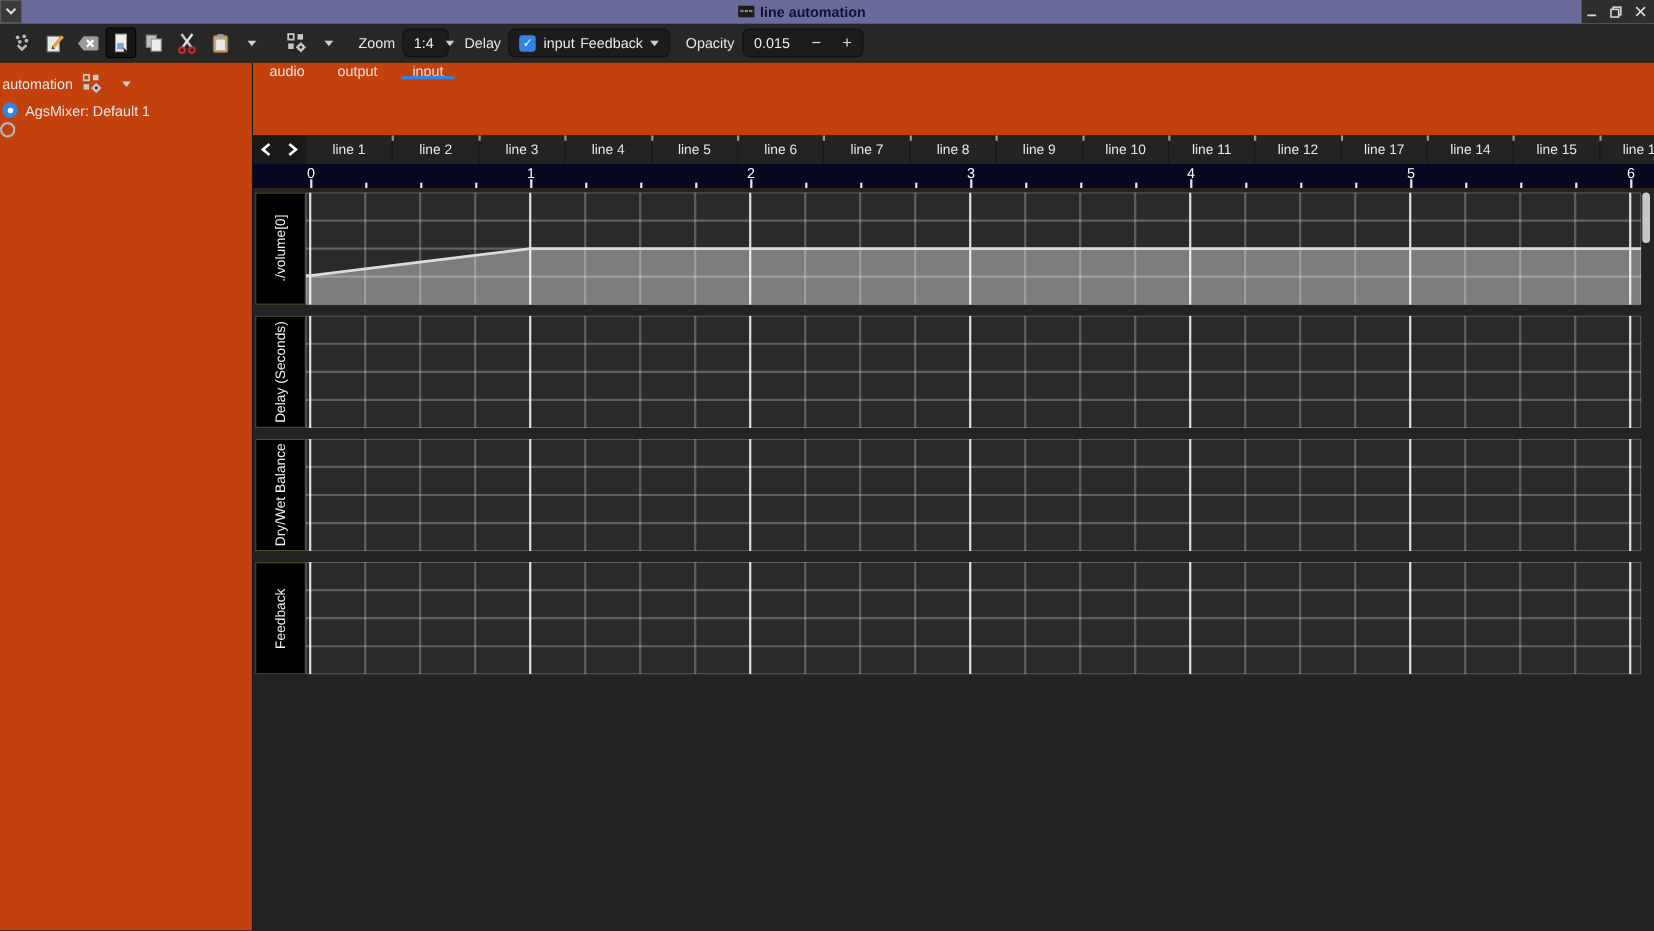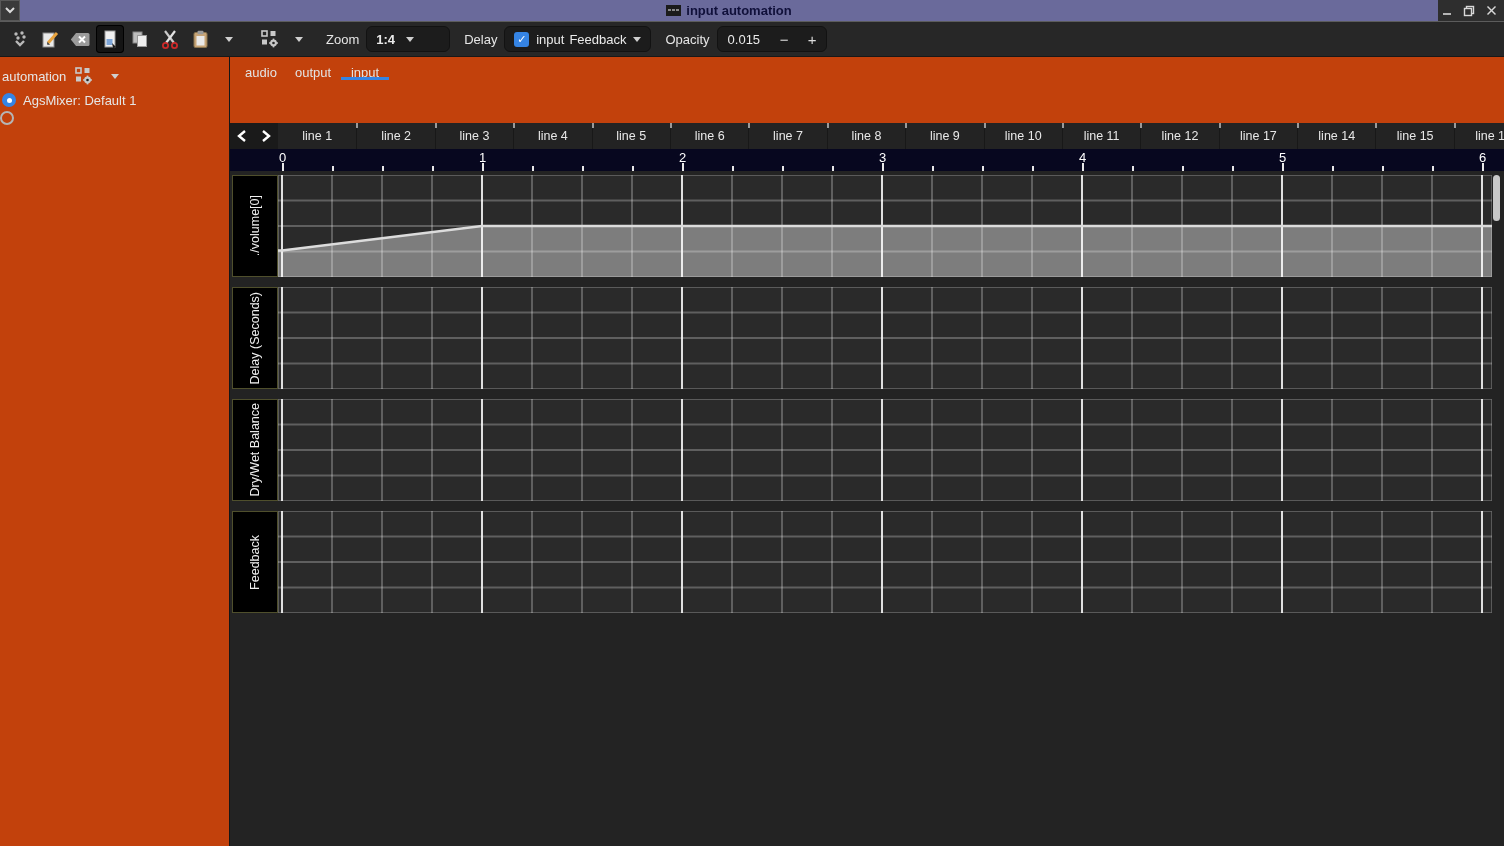--- a/index.html
+++ b/index.html
@@ -34,21 +34,21 @@
   .automation-row { display:flex; align-items:center; gap:9px; height:22px; }
   .machine-row { display:flex; align-items:center; gap:7px; height:16px; margin-top:5px; }
   .radio { width:14px; height:14px; border-radius:50%; flex:0 0 auto; }
   .radio.sel { background:#3584e4; display:flex; align-items:center; justify-content:center; }
   .radio.sel::after { content:''; width:5px; height:5px; border-radius:50%; background:#fff; }
   .radio.unsel { border:2px solid #b5b5b5; background:transparent; }
 
   .editor { flex:1; position:relative; overflow:hidden; }
 
   
-  .tabs { height:30px; display:flex; align-items:center; padding-left:7px; gap:4px; }
+  .tabs { height:30px; display:flex; align-items:flex-start; padding-left:7px; gap:16px; }
   .tab { width:48px; display:flex; align-items:center; justify-content:center; color:#e3e3e3; position:relative; }
   .tab.active::after { content:''; position:absolute; left:0; right:0; bottom:0; height:3px; background:#3584e4; }
 
   
   .linetabs { height:26px; display:flex; align-items:stretch; background:#1e1e1e;margin-top:36px; }
   .nav-btn { width:24px; display:flex; align-items:center; justify-content:center; background:#1a1a1a; }
   .lt-strip { flex:1; display:flex; overflow:hidden; }
   .lt { flex:0 0 78.4px; background:#232323; border-left:1px solid #181818; display:flex; align-items:center; justify-content:center; font-size:12.5px; color:#e8e8e8; position:relative; }
   .lt:first-child { border-left:none; }
   .lt::before { content:''; position:absolute; left:-1px; top:0; width:2px; height:5px; background:#9a9a9a; }
@@ -86,21 +86,21 @@
       <polyline points="1,1 5,5 9,1" fill="none" stroke="#dcdcdc" stroke-width="2"></polyline>
     </svg>
   </div>
   <div class="titlebar-main">
     <svg width="15" height="11" viewBox="0 0 15 11">
       <rect width="15" height="11" fill="#1b1b1b"></rect>
       <rect x="2" y="4" width="3" height="2" fill="#888"></rect>
         <rect x="6" y="4" width="3" height="2" fill="#888"></rect>
         <rect x="10" y="4" width="3" height="2" fill="#888"></rect>
     </svg>
-    <span class="title-text">input automation</span>
+    <span class="title-text">line automation</span>
   </div>
   <div class="win-controls">
     <span class="win-btn">
       <svg width="10" height="10" viewBox="0 0 10 10">
           <line x1="1" y1="8" x2="9" y2="8" stroke="#d8d8d8" stroke-width="1.6"></line>
         </svg>
     </span>
     <span class="win-btn">
       <svg width="12" height="12" viewBox="0 0 12 12">
         <rect x="3.5" y="1.5" width="7" height="7" fill="none" stroke="#d8d8d8" stroke-width="1.4"></rect>
@@ -182,21 +182,21 @@
         <rect x="11.7" y="15.4" width="1.6" height="2" fill="#c9c9c9"></rect>
       <rect x="8.1" y="12.2" width="2" height="1.6" fill="#c9c9c9"></rect>
         <rect x="14.9" y="12.2" width="2" height="1.6" fill="#c9c9c9"></rect>
     </svg>
   </div>
   <div class="caret-btn">
       <span class="caret"></span>
     </div>
 
   <span class="tb-label">Zoom</span>
-  <div class="combo" style="width:84px; font-weight:bold;">
+  <div class="combo" style="width:42px; ">
     <span>1:4</span>
     <span class="caret"></span>
   </div>
 
   <span class="tb-label">Delay</span>
   <div class="combo" style="width:147px;">
     <span class="checkbox">✓</span>
     <span>input</span>
     <span style="margin-left:-2px;">Feedback</span>
     <span class="caret" style="margin-left:auto"></span>

